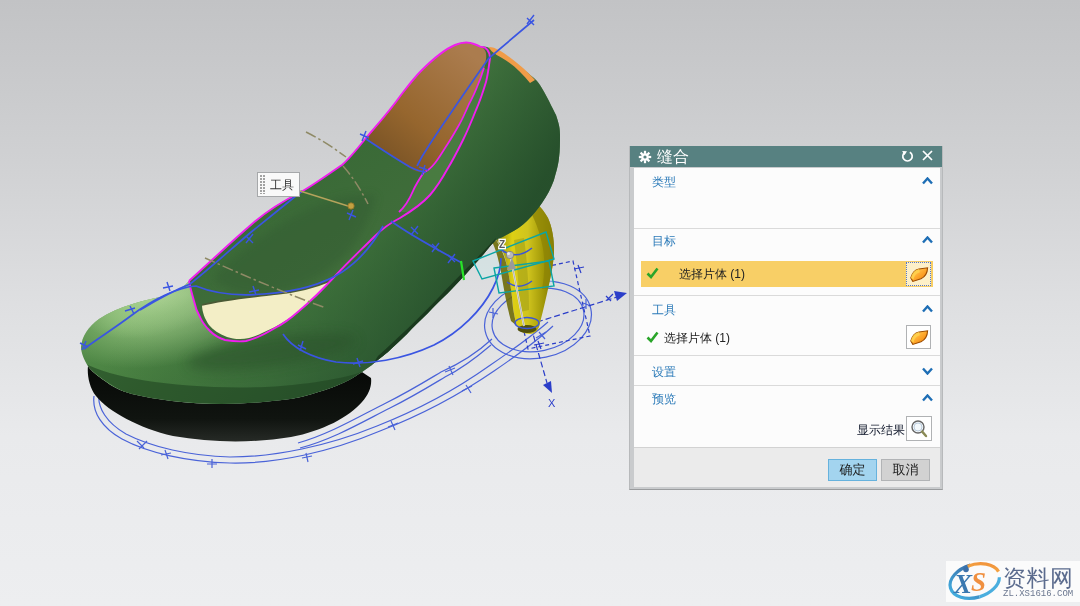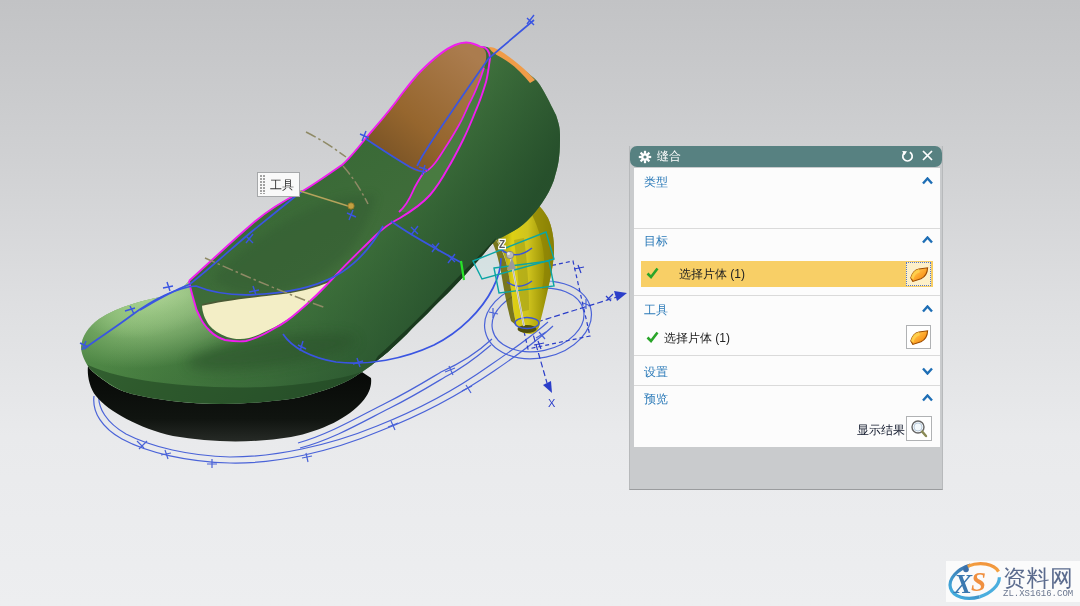--- a/index.html
+++ b/index.html
@@ -4,26 +4,26 @@
 <style>
   html,body{margin:0;padding:0;}
   body{
     width:1080px;height:606px;overflow:hidden;position:relative;
     font-family:"Liberation Sans", sans-serif;
     background:linear-gradient(to bottom,#c2c3c5 0%,#cfd0d2 25%,#dedfe1 50%,#e9eaec 72%,#edeef0 100%);
   }
   #scene{position:absolute;left:0;top:0;}
   
   #dlg{position:absolute;left:629px;top:146px;width:314px;height:344px;background:#c9cbcd;box-sizing:border-box;border-bottom:1px solid #9a9c9e;border-right:1px solid #b7b9bb;border-left:1px solid #b7b9bb;}
-  #dlg .title{position:absolute;left:0;top:0;right:0;height:21px;background:#578181;color:#fff;font-size:12px;line-height:21px;border-radius:7px;}
+  #dlg .title{position:absolute;left:0;top:0;right:0;height:21px;background:#578181;color:#fff;font-size:16px;line-height:21px;}
   #dlg .title .cap{position:absolute;left:27px;top:0;}
   #dlg .tico{position:absolute;top:3.5px;}
   #dlg .body{position:absolute;left:4px;top:22px;width:306px;height:279px;background:#fcfcfc;}
   #dlg .foot{position:absolute;left:4px;top:301px;width:306px;height:39px;background:#ebebeb;border-top:1px solid #d2d2d2;}
-  .seclbl{position:absolute;left:10px;color:#2b7ab8;font-size:12px;}
+  .seclbl{position:absolute;left:18px;color:#2b7ab8;font-size:12px;}
   .chev{position:absolute;right:7px;width:11px;height:8px;}
   .sep{position:absolute;left:0;width:306px;border-top:1px solid #dadada;height:0;}
   #dd{position:absolute;left:7px;top:32px;width:293px;height:23px;box-sizing:border-box;border:1px solid #a8aaac;background:#fff;}
   #dd .txt{position:absolute;left:26px;top:4px;font-size:12px;color:#4a4a4a;}
   .selrow{position:absolute;left:7px;width:293px;font-size:12px;color:#222;}
   .okbtn,.cabtn{position:absolute;width:49px;height:22px;box-sizing:border-box;font-size:13px;text-align:center;line-height:20px;color:#1a1a1a;}
   .okbtn{left:194px;top:11px;background:#a3d4ef;border:1px solid #66b2dd;}
   .cabtn{left:247px;top:11px;background:#d2d2d2;border:1px solid #b2b4b6;}
   .icobtn{position:absolute;box-sizing:border-box;background:#fff;border:1px solid #b0b2b4;}
   
@@ -388,20 +388,24 @@
       </svg>
     <div style="position:absolute;right:35px;top:254px;font-size:12px;color:#0f172a;">显示结果</div>
     <div class="icobtn" style="left:272px;top:248px;width:26px;height:25px;">
       <svg style="position:absolute;left:2px;top:2px" width="20" height="20" viewBox="0 0 20 20">
         <circle cx="9" cy="8" r="6" fill="#f4f9fc" stroke="#666" stroke-width="1.4"></circle>
         <circle cx="9" cy="8" r="4" fill="none" stroke="#bcd" stroke-width="1"></circle>
         <path d="M13.2 12.6 L17 17" stroke="#8a8a55" stroke-width="2.4" stroke-linecap="round"></path>
       </svg>
     </div>
   </div>
+  <div class="foot">
+    <div class="okbtn">确定</div>
+    <div class="cabtn">取消</div>
+  </div>
 </div>
 
 <div id="wm">
   <svg style="position:absolute;left:0px;top:0px" width="58" height="41" viewBox="0 0 58 41">
     <defs>
       <linearGradient id="wmb" x1="0" y1="1" x2="1" y2="0">
           <stop offset="0" stop-color="#45b8e8"></stop>
           <stop offset="1" stop-color="#3a6ea8"></stop>
         </linearGradient>
       <linearGradient id="wmo" x1="0" y1="1" x2="1" y2="0">

